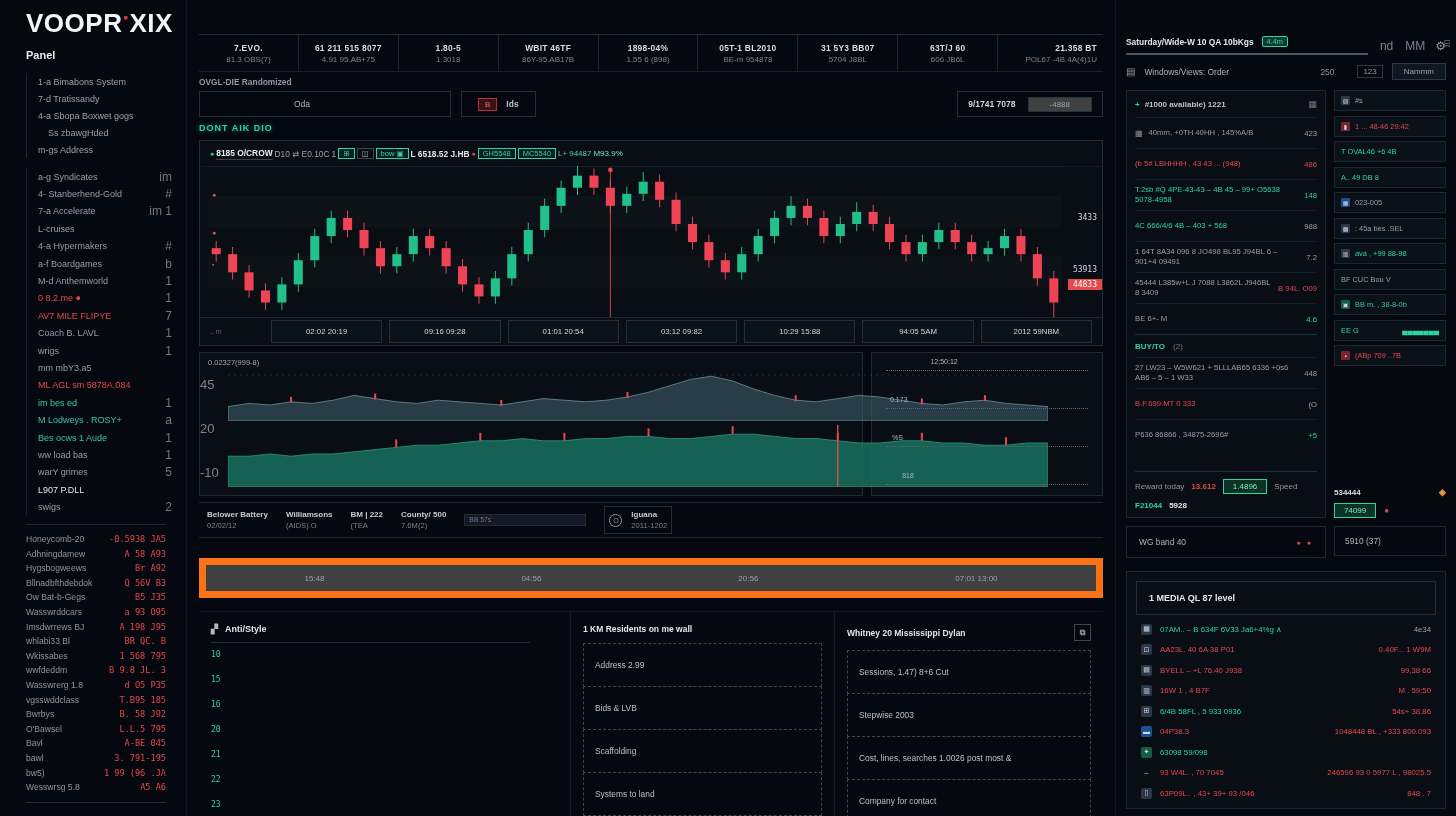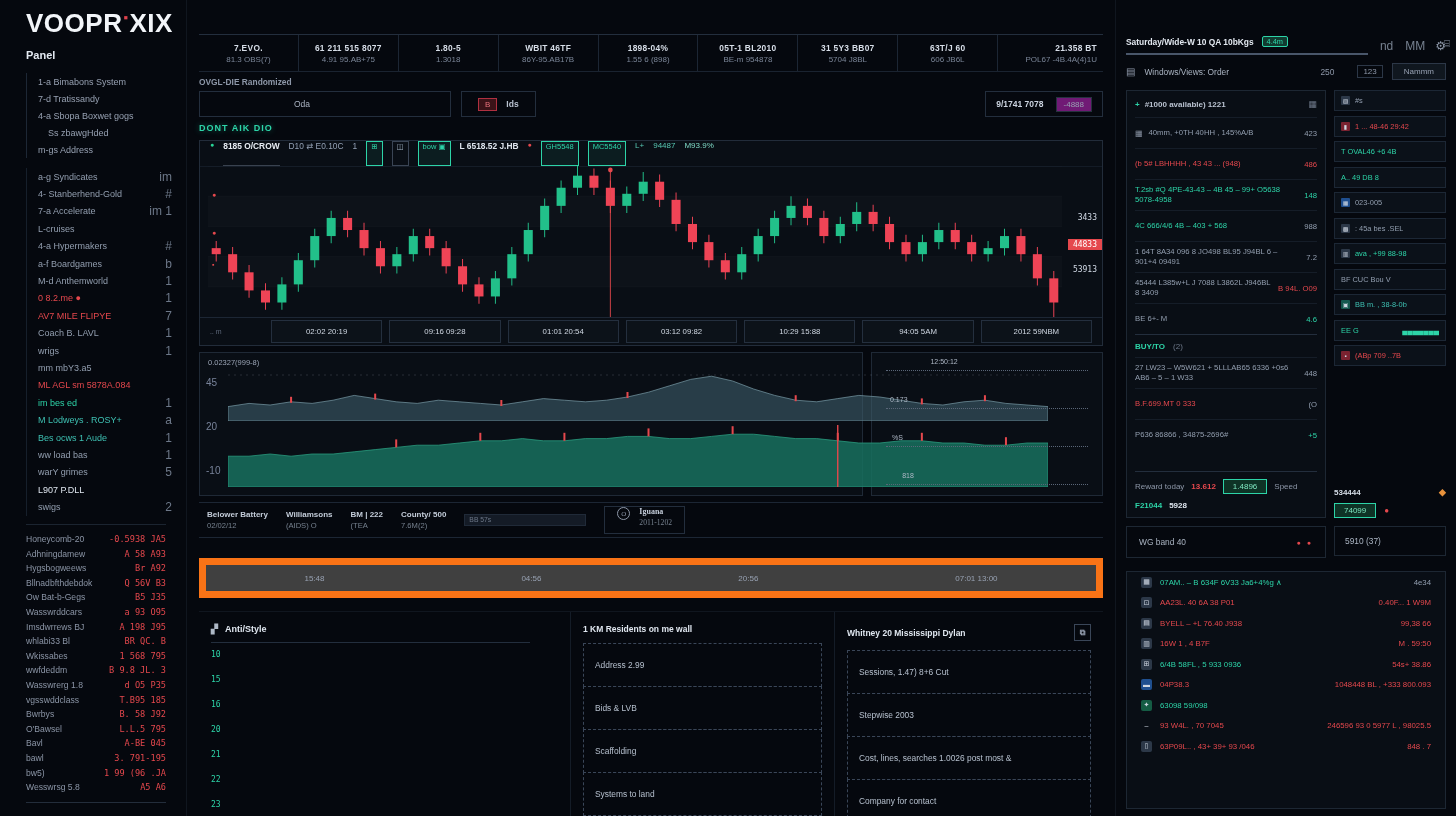--- a/index.html
+++ b/index.html
@@ -36,61 +36,61 @@
   .t2{font-size:8px;color:#7b8698;white-space:nowrap;}
   .meta-row{height:14px;margin-top:3px;display:flex;align-items:center;justify-content:space-between;}
   .subtitle{font-size:8.4px;font-weight:700;color:#8d97a8;}
   .toggle-row{height:26px;margin-top:2px;display:flex;gap:10px;align-items:center;}
   .tab-box{width:252px;height:26px;border:1px solid #232e3d;box-sizing:border-box;display:flex;align-items:center;gap:14px;padding:0 0 0 94px;font-size:8.5px;color:#aab3c2;position:relative;}
   .flag-box{height:26px;border:1px solid #232e3d;box-sizing:border-box;display:flex;align-items:center;gap:9px;padding:0 16px;}
   .flag-chip{background:#3a1318;border:1px solid #b03040;color:#e5707a;font-size:8px;padding:1px 6px;}
   .flag-label{font-size:8.5px;color:#b9c2d0;font-weight:600;}
   .quote-box{margin-left:auto;border:1px solid #232e3d;height:26px;box-sizing:border-box;display:flex;align-items:center;gap:12px;padding:0 10px;}
   .quote-num{font-size:8.5px;color:#cbd3df;font-weight:600;}
-  .quote-btn{background:#701a75;color:#97a1b2;font-size:8px;padding:2px 7px;border:1px solid #27323f;}
+  .quote-btn{background:#404040;color:#97a1b2;font-size:8px;padding:2px 21px;border:1px solid #27323f;}
   .section-label{margin-top:6px;height:13px;font-size:9px;letter-spacing:1px;color:#2dd4a8;font-weight:700;text-shadow:0 0 6px rgba(45,212,168,.45);}
   
   .chart-panel{margin-top:4px;height:206px;border:1px solid #222c3a;background:#090e15;position:relative;box-sizing:border-box;}
-  .toolbar{height:25px;display:flex;gap:9px;padding:0 10px;font-size:8.4px;border-bottom:1px solid #131b26;}
+  .toolbar{height:25px;display:flex;align-items:center;gap:2px;padding:0 10px;font-size:8.4px;border-bottom:1px solid #131b26;}
   .tb-dot{color:#2ad496;font-size:7px;}
   .tb-sym{color:#e8edf4;font-weight:700;border-bottom:1px solid #39424f;padding-bottom:1px;}
   .tb-range,.tb-n{color:#93a0b4;}
   .chip{border:1px solid #2dd4a8;color:#2dd4a8;font-size:7.5px;padding:0 4px;background:rgba(45,212,168,.08);}
   .chip.dim{border-color:#3a4555;color:#9fb0c0;background:transparent;}
   .tb-val{color:#dfe6ef;font-weight:700;}
   .tb-reddot{color:#e5484d;font-size:7px;}
   .tb-small{color:#57c7b2;font-size:8px;}
   .tb-badge{color:#7fd9c6;font-size:8px;}
   .candle-wrap{position:absolute;top:25px;left:8px;right:40px;bottom:28px;}
   .candle-wrap svg{width:100%;height:100%;display:block;}
   .plabel{position:absolute;right:5px;font-size:8px;color:#d2dae6;font-family:"DejaVu Sans Mono",monospace;}
-  .ptag{position:absolute;right:0;background:#e5484d;color:#fff;font-size:8px;padding:1px 5px;font-family:"DejaVu Sans Mono",monospace;}
+  .ptag{position:absolute;right:0;background:#e5484d;color:#fff;font-size:8px;padding:1px 5px;font-family:"DejaVu Sans Mono",monospace;margin-top:40px;}
   .lmark{position:absolute;left:12px;font-size:7px;color:#e5484d;}
   .time-axis{position:absolute;left:0;right:0;bottom:0;height:27px;border-top:1px solid #1c2634;display:flex;align-items:center;gap:7px;padding:0 10px;}
   .ta-pre{font-size:7px;color:#5d687a;width:54px;}
   .tbox{flex:1;height:21px;border:1px solid #242f3e;background:#0c1219;display:flex;flex-direction:column;align-items:center;justify-content:center;cursor:default;}
   .tbox .tt{font-size:7.8px;color:#cfd7e2;white-space:nowrap;}
   
   .sub-row{margin-top:6px;height:144px;display:flex;gap:8px;}
   .area-panel{flex:1;border:1px solid #1f2936;background:#090e15;position:relative;box-sizing:border-box;}
   .ap-label{position:absolute;left:8px;top:5px;font-size:7.5px;color:#9aa4b5;}
-  .ap-tick{position:absolute;left:6px;font-size:10px;color:#78839a;}
+  .ap-tick{position:absolute;left:0;font-size:13px;color:#78839a;}
   .area-panel svg{position:absolute;left:28px;right:6px;display:block;}
   .dotted-panel{width:232px;border:1px solid #1f2936;background:#090e15;box-sizing:border-box;padding:16px 14px 10px;display:flex;flex-direction:column;justify-content:space-between;}
   .drow{position:relative;border-bottom:1px dotted #5a6678;height:1px;}
   .drow .dl{position:absolute;top:-11px;font-size:7px;color:#aeb8c6;}
   .drow.pos-a .dl{left:22%}.drow.pos-b .dl{left:2%}.drow.pos-c .dl{left:3%}.drow.pos-d .dl{left:8%}
   
   .stats-strip{margin-top:6px;height:34px;border-top:1px solid #1c2634;border-bottom:1px solid #1c2634;display:flex;align-items:center;gap:18px;padding:0 8px;}
   .sgroup{display:flex;flex-direction:column;gap:2px;}
   .sg-t{font-size:8px;color:#c3ccd9;font-weight:600;white-space:nowrap;}
   .sg-b{font-size:7.6px;color:#76818f;white-space:nowrap;}
   .progress{width:120px;height:10px;background:#141b26;border:1px solid #202a38;position:relative;}
   .progress .plab{position:absolute;left:4px;top:1px;font-size:6.8px;color:#6d7889;}
-  .ig-box{border:1px solid #232e3d;height:26px;display:flex;align-items:flex-start;gap:9px;padding:0 12px;font-family:Liberation Serif, serif;}
+  .ig-box{border:1px solid #232e3d;height:26px;display:flex;align-items:center;gap:9px;padding:0 4px;}
   .ig-icon{width:11px;height:11px;border:1px solid #8d97a8;border-radius:50%;font-size:7px;color:#8d97a8;display:flex;align-items:center;justify-content:center;}
   
   .timeline{margin-top:20px;height:26px;border:7px solid #f97316;background:#404040;display:flex;align-items:center;justify-content:space-around;}
   .timeline span{font-size:8px;color:#97a1b2;}
   
   .bottom-row{margin-top:13px;height:246px;border-top:1px solid #10161f;display:flex;}
   .bp{box-sizing:border-box;padding:12px 12px 10px;position:relative;}
   .bpA{width:372px;border-right:1px solid #141c27;}
   .bpB{width:264px;border-right:1px solid #141c27;}
   .bpC{flex:1;}
@@ -1034,20 +1034,21 @@
       <div class="obox" style="flex:1">
         <span>WG band 40</span>
         <span class="dots">● ●</span>
       </div>
       <div class="mbox" style="width:112px;margin-top:8px">
         <span>5910 (37)</span>
       </div>
     </div>
 
     <div class="news">
+      <div class="nhead">1 MEDIA QL 87 level</div>
       <div>
 
           <div class="nrow">
             <span class="nicon itone-gray">▦</span>
             <span class="ntext tone-green">07AM.. – B 634F   6V33   Ja6+4%g   ∧</span>
             <span class="nval tone-dim">4e34</span>
           </div>
 
           <div class="nrow">
             <span class="nicon itone-gray">⊡</span>

